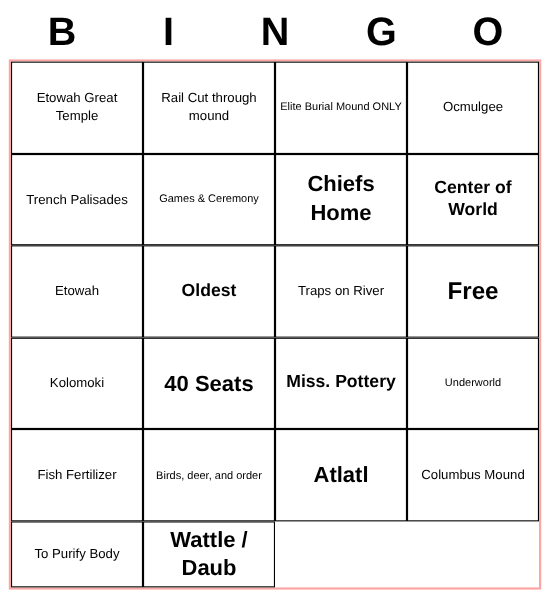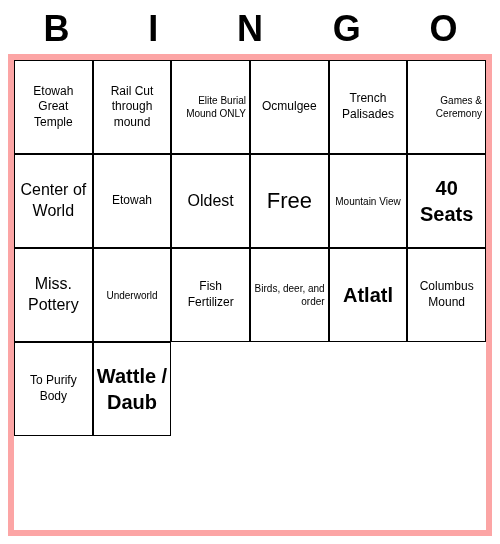--- a/index.html
+++ b/index.html
@@ -22,77 +22,79 @@
     }
     .bingo-letter {
       font-size: 36px;
       font-weight: bold;
       width: 88px;
       text-align: center;
       color: #000;
     }
     .bingo-grid {
       display: grid;
-      grid-template-columns: repeat(6, 1fr);
+      grid-template-columns: repeat(4, 1fr);
       grid-template-rows: repeat(5, 1fr);
       width: 484px;
       height: 490px;
-      border: 6px solid #fca5a5;
+      border: 2px solid #fca5a5;
     }
     .bingo-cell {
       border: 1px solid #000;
       display: flex;
       align-items: center;
       justify-content: center;
       text-align: center;
       padding: 3px;
       font-size: 12px;
       line-height: 1.3;
       color: #000;
       background: #fff;
     }
     .bingo-cell.large-text {
       font-size: 20px;
       font-weight: bold;
     }
     .bingo-cell.medium-text {
       font-size: 16px;
-      font-weight: normal;
+      font-weight: bold;
     }
     .bingo-cell.small-text {
       font-size: 10px;
       text-align: right;
     }
     .bingo-cell.free {
       font-size: 22px;
-      font-weight: normal;
+      font-weight: bold;
     }
   </style>
 </head>
 <body>
 
 <div class="bingo-header">
 <div class="bingo-letter">B</div>
     <div class="bingo-letter">I</div>
     <div class="bingo-letter">N</div>
     <div class="bingo-letter">G</div>
     <div class="bingo-letter">O</div>
   </div>
 <div class="bingo-grid">
 <div class="bingo-cell">Etowah Great Temple</div>
     <div class="bingo-cell">Rail Cut through mound</div>
     <div class="bingo-cell small-text">Elite Burial Mound ONLY</div>
     <div class="bingo-cell">Ocmulgee</div>
     <div class="bingo-cell">Trench Palisades</div>
     <div class="bingo-cell small-text">Games &amp; Ceremony</div>
+    <div class="bingo-cell large-text">Chiefs Home</div>
     <div class="bingo-cell medium-text">Center of World</div>
     <div class="bingo-cell">Etowah</div>
     <div class="bingo-cell medium-text">Oldest</div>
+    <div class="bingo-cell">Traps on River</div>
     <div class="bingo-cell free">Free</div>
-    <div class="bingo-cell small-text">Mountain View</div>
+    <div class="bingo-cell">Kolomoki</div>
     <div class="bingo-cell large-text">40 Seats</div>
     <div class="bingo-cell medium-text">Miss. Pottery</div>
     <div class="bingo-cell small-text">Underworld</div>
     <div class="bingo-cell">Fish Fertilizer</div>
     <div class="bingo-cell small-text">Birds, deer, and order</div>
     <div class="bingo-cell large-text">Atlatl</div>
     <div class="bingo-cell">Columbus Mound</div>
     <div class="bingo-cell">To Purify Body</div>
     <div class="bingo-cell large-text">Wattle / Daub</div>
   </div>

